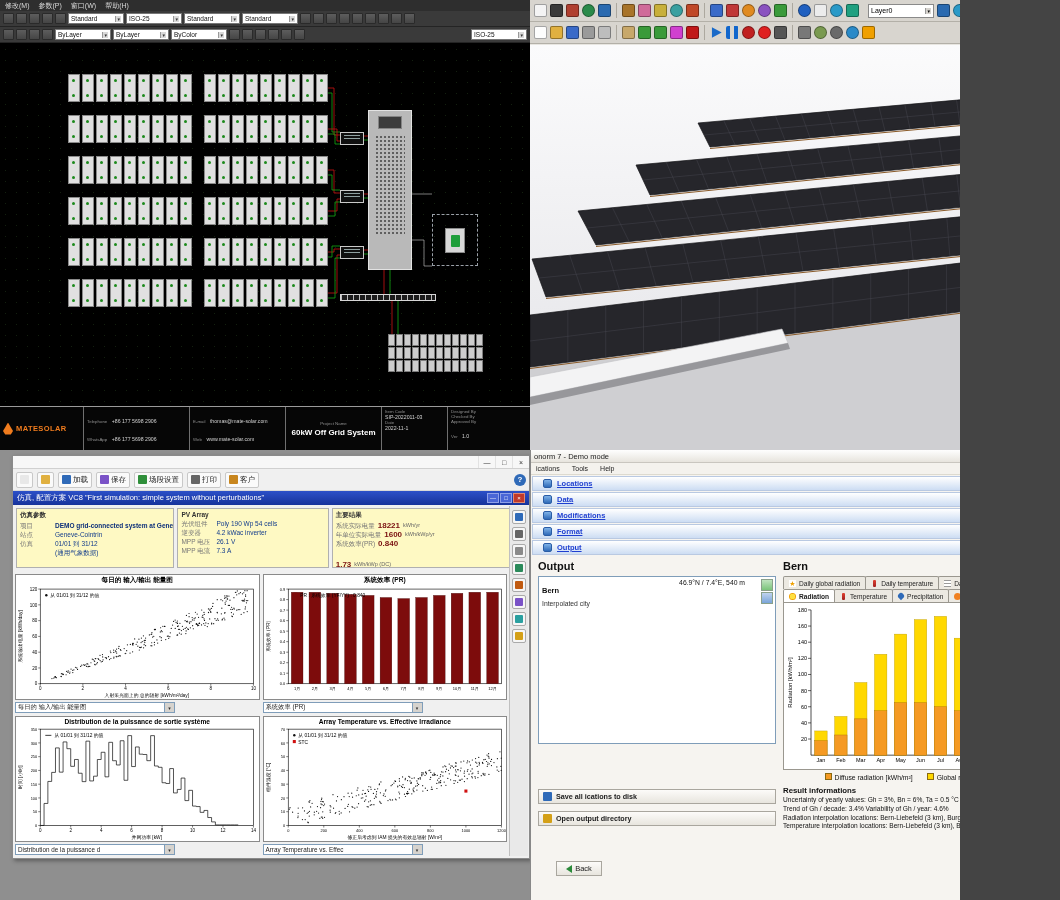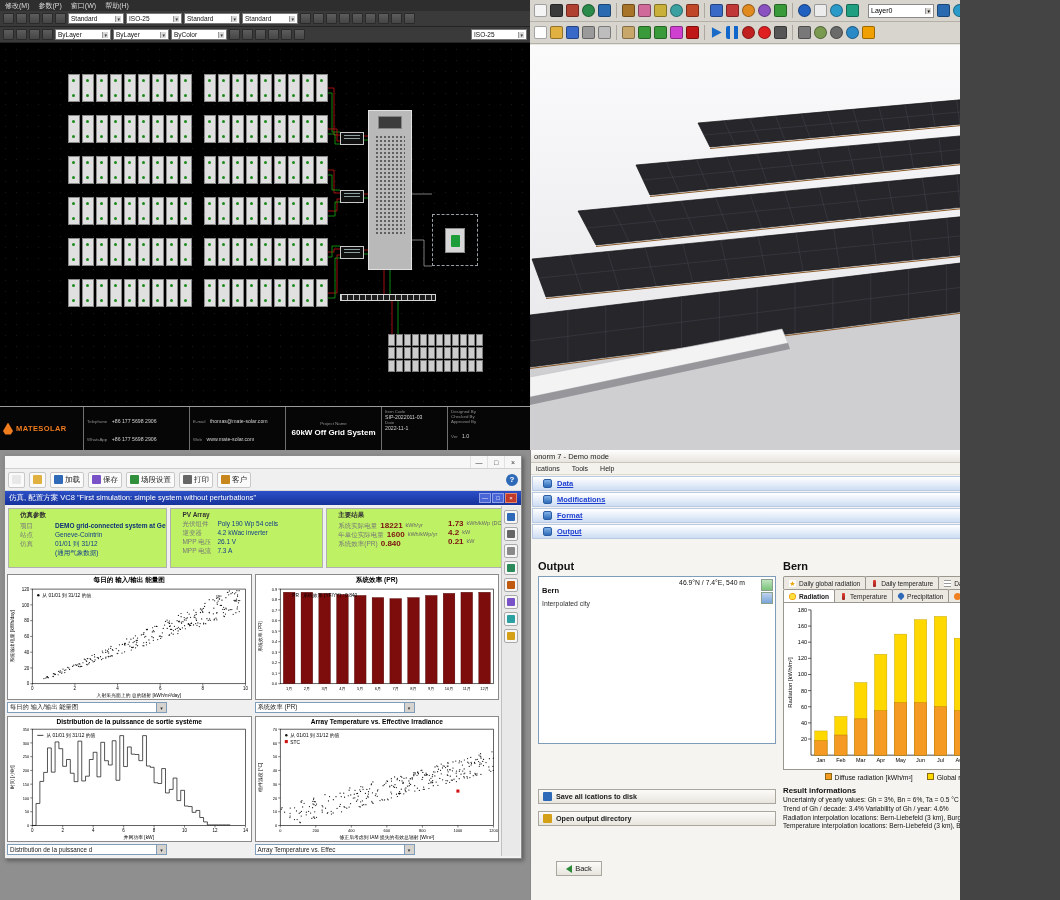--- a/index.html
+++ b/index.html
@@ -50,33 +50,33 @@
 .su-ico.ci{border-radius:50%;}
 .su-ico.tr{clip-path:polygon(15% 10%,90% 50%,15% 90%);border:none;}
 .su-ico.pa{background:linear-gradient(90deg,#16c 0 32%,#d8d5cf 32% 60%,#16c 60% 92%,#d8d5cf 92%) !important;border:none;}
 .su-sep{width:1px;height:15px;background:#aca89f;margin:0 2px;flex:0 0 auto;}
 .su-combo{height:14px;min-width:66px;background:#fff;border:1px solid #8a8a8a;font-size:7px;display:flex;align-items:center;justify-content:space-between;padding:0 2px;flex:0 0 auto;}
 .su-combo .arr{font-size:5px;background:#d6d3ce;border-left:1px solid #999;padding:0 1px;}
 .su-view{position:absolute;left:0;top:45px;right:0;bottom:0;}
 
 
 .pv{position:absolute;left:0;top:450px;width:530px;height:450px;background:#8f8f8f;}
-.pv-win{position:absolute;left:4px;top:5px;width:518px;height:404px;background:#f0f0f0;border:1px solid #8a8a8a;box-shadow:2px 2px 4px rgba(0,0,0,.35);}
+.pv-win{position:absolute;left:12px;top:5px;width:518px;height:404px;background:#f0f0f0;border:1px solid #8a8a8a;box-shadow:2px 2px 4px rgba(0,0,0,.35);}
 .pv-titlebar{height:13px;background:#f7f7f7;border-bottom:1px solid #d0d0d0;display:flex;justify-content:flex-end;align-items:stretch;}
 .pv-wbtn{width:17px;font-size:7px;display:flex;align-items:center;justify-content:center;color:#333;border-left:1px solid #e2e2e2;}
 .pv-toolbar{height:22px;display:flex;align-items:center;gap:4px;padding:0 3px;background:#f0f0f0;border-bottom:1px solid #d8d8d8;}
 .pv-tbtn{display:flex;align-items:center;gap:2px;padding:1px 3px;border:1px solid #c8c8c8;border-radius:2px;background:#fafafa;font-size:7.5px;color:#222;height:16px;white-space:nowrap;}
 .pv-tico{width:9px;height:9px;border-radius:1px;flex:0 0 auto;}
 .pv-info{margin-left:auto;width:12px;height:12px;border-radius:50%;background:#2f6ab8;color:#fff;font-size:8px;font-weight:bold;text-align:center;line-height:12px;}
 .pv-caption{height:14px;background:linear-gradient(#2c50c8,#16329b);color:#fff;font-size:7.5px;display:flex;align-items:center;padding:0 4px;gap:4px;white-space:nowrap;overflow:hidden;}
 .pv-cbtns{margin-left:auto;display:flex;gap:1px;flex:0 0 auto;}
 .pv-cbtn{width:12px;height:10px;background:#4a66d6;border:1px solid #8fa0e8;color:#fff;font-size:6px;line-height:9px;text-align:center;}
 .pv-cbtn.close{background:#c0392b;border-color:#e2886f;}
 .pv-params{display:flex;gap:3px;padding:3px;height:66px;}
-.pv-box{border:1px solid #b0b0b0;background:#bef264;padding:2px 11px;font-size:6.5px;color:#444;overflow:hidden;}
+.pv-box{border:1px solid #b0b0b0;background:#fef9c3;padding:2px 3px;font-size:6.5px;color:#444;overflow:hidden;flex-direction:column;}
 .pv-box .bt{font-weight:bold;font-size:6.5px;color:#333;margin-bottom:1px;}
 .pv-row{display:flex;gap:3px;line-height:9px;white-space:nowrap;}
 .pv-row .l{color:#777;min-width:32px;}
 .pv-row .v{color:#123c8c;}
 .pv-row .v.strong{font-weight:bold;color:#0c2f7a;}
 .pv-row .num{color:#7a1010;font-weight:bold;font-size:8px;}
 .pv-row .u{font-size:5.5px;color:#666;align-self:center;}
 .pv-main{position:absolute;left:2px;right:22px;top:118px;bottom:3px;display:grid;grid-template-columns:1fr 1fr;grid-template-rows:1fr 1fr;gap:3px;}
 .chart-cell{display:flex;flex-direction:column;min-height:0;}
 .pv-chart{flex:1;background:#fff;border:1px solid #8a8a8a;display:flex;flex-direction:column;min-height:0;}
@@ -1585,20 +1585,24 @@
       <span>onorm 7 - Demo mode</span>
     </div>
     <div class="mn-menubar" id="mn-menus">
         <span class="mn-menu-item">ications</span>
         <span class="mn-menu-item">Tools</span>
         <span class="mn-menu-item">Help</span>
       </div>
     <div id="mn-accordion">
         <div class="mn-acc">
           <span class="ai"></span>
+          <span class="al">Locations</span>
+        </div>
+        <div class="mn-acc">
+          <span class="ai"></span>
           <span class="al">Data</span>
         </div>
         <div class="mn-acc">
           <span class="ai"></span>
           <span class="al">Modifications</span>
         </div>
         <div class="mn-acc">
           <span class="ai"></span>
           <span class="al">Format</span>
         </div>

